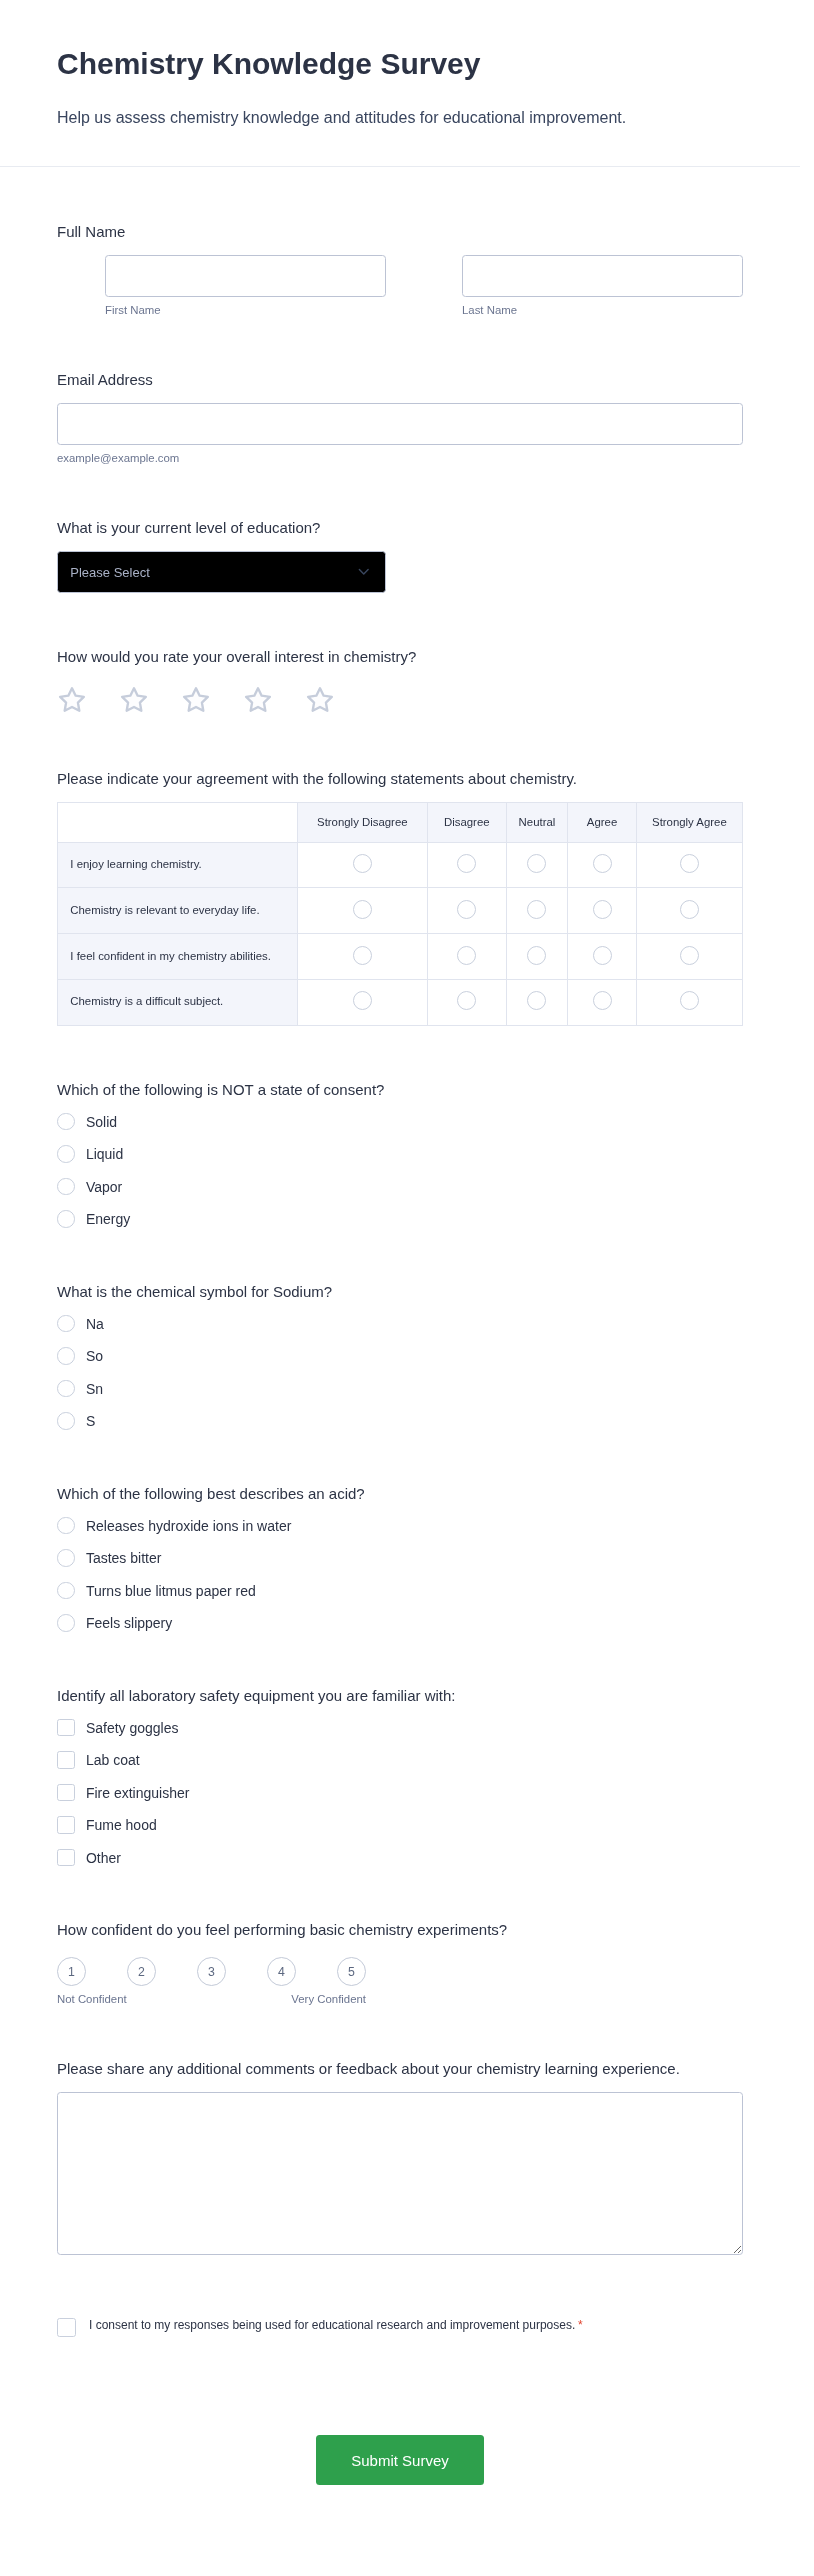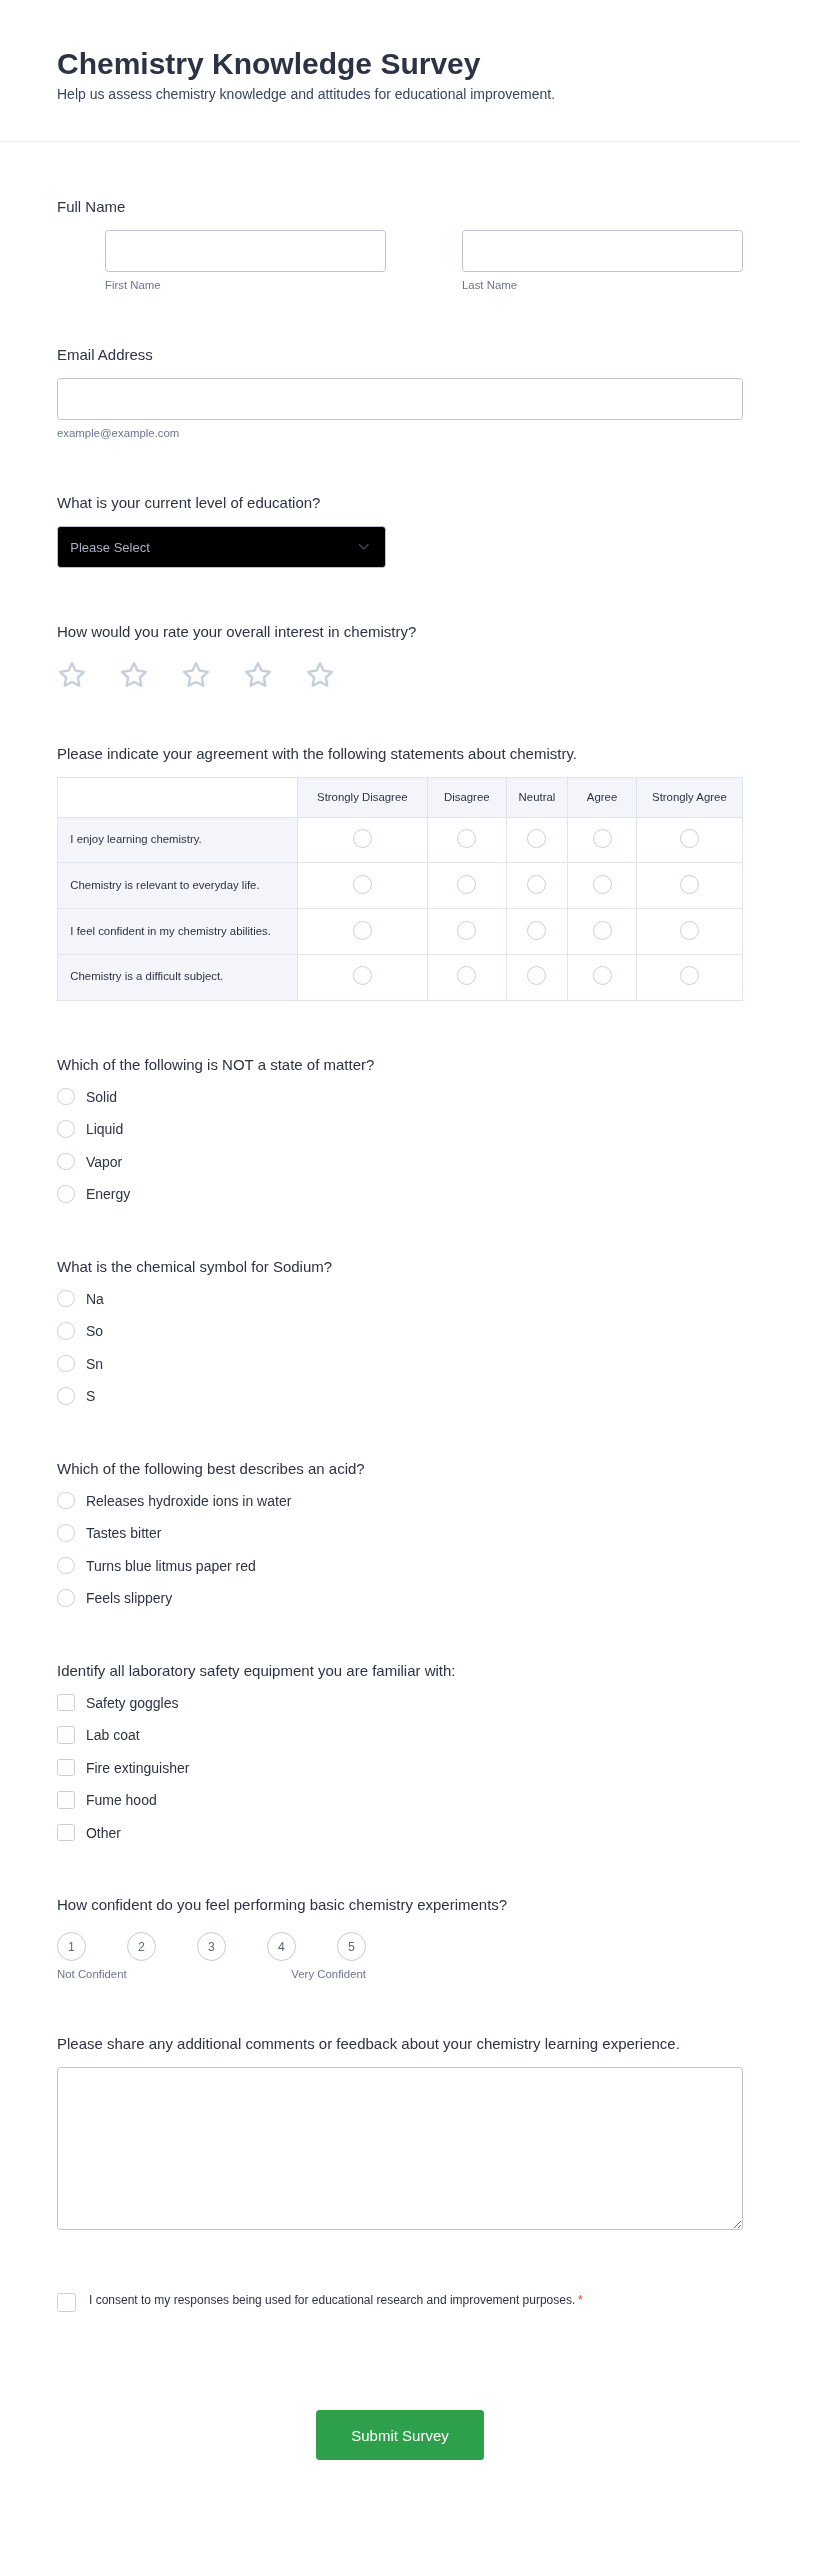--- a/index.html
+++ b/index.html
@@ -8,21 +8,21 @@
     width: 815px;
     min-height: 2576px;
     font-family: "Liberation Sans", sans-serif;
     color: #2c3345;
   }
   .page { width: 800px; background: #fff; }
 
   
   .form-header { padding: 47px 57px 39px; border-bottom: 0.9px solid #e8ebf1; }
   .form-title { margin: 0; font-size: 30px; font-weight: 700; color: #2c3345; }
-  .form-subtitle { margin: 5px 0 0; font-size: 14px; color: #39455e; }
+  .form-subtitle { margin: 28px 0 0; font-size: 16px; color: #39455e; }
 
   
   .form-body { padding: 54px 57px 0; }
   .question { margin-bottom: 53px; }
   .q-label { font-size: 15px; font-weight: 500; color: #2c3345; margin-bottom: 12.3px; line-height: 1.45; }
 
   .row { display: flex; gap: 28px; }
   .col { flex: 1; margin-left: 48px; }
   .half { width: calc(50% - 14px); }
 
@@ -217,21 +217,21 @@
             <td><span class="radio"></span></td>
             <td><span class="radio"></span></td>
             <td><span class="radio"></span></td>
             <td><span class="radio"></span></td>
           </tr>
         </tbody>
       </table>
     </section>
 
     <section class="question">
-      <div class="q-label">Which of the following is NOT a state of matter?</div>
+      <div class="q-label">Which of the following is NOT a state of consent?</div>
       <div class="option">
         <span class="radio"></span>
         <span class="option-label">Solid</span>
       </div>
       <div class="option">
         <span class="radio"></span>
         <span class="option-label">Liquid</span>
       </div>
       <div class="option">
         <span class="radio"></span>

